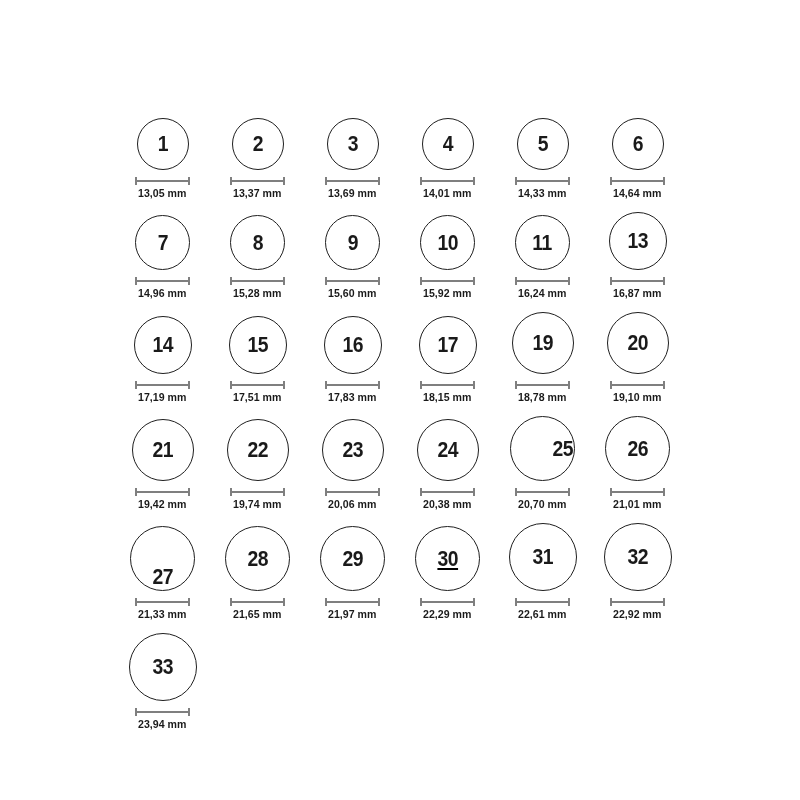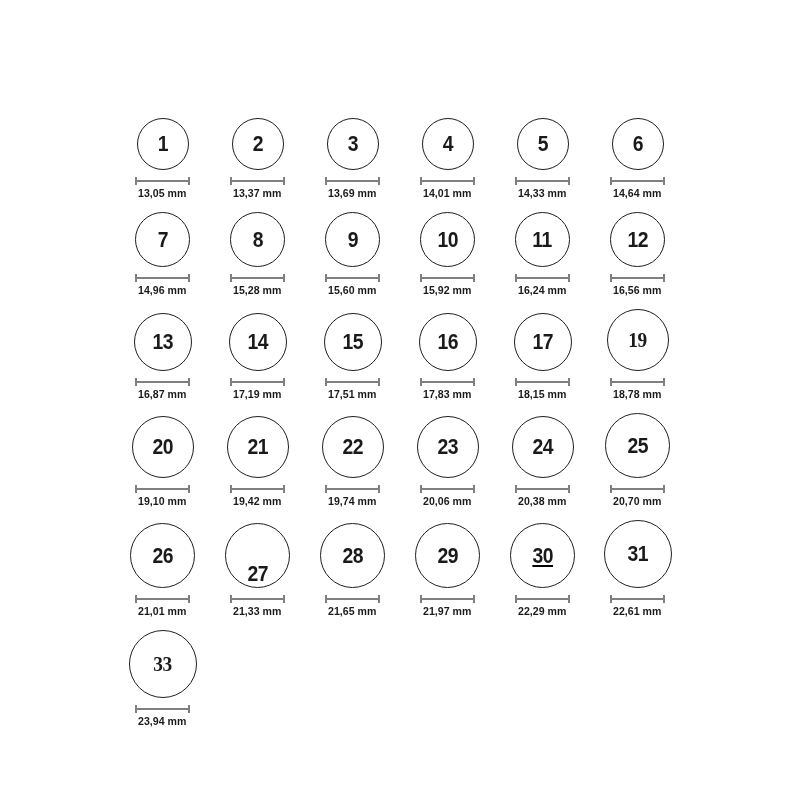--- a/index.html
+++ b/index.html
@@ -133,27 +133,20 @@
       <div class="mm">15,92 mm</div>
     </div>
     <div class="cell">
       <div class="circle" style="width: 55px; height: 55px;">
         <span class="num">11</span>
       </div>
       <div class="measure"></div>
       <div class="mm">16,24 mm</div>
     </div>
     <div class="cell">
-      <div class="circle" style="width: 55px; height: 55px;">
-        <span class="num">12</span>
-      </div>
-      <div class="measure"></div>
-      <div class="mm">16,56 mm</div>
-    </div>
-    <div class="cell">
       <div class="circle" style="width: 58px; height: 58px;">
         <span class="num">13</span>
       </div>
       <div class="measure"></div>
       <div class="mm">16,87 mm</div>
     </div>
     <div class="cell">
       <div class="circle" style="width: 58px; height: 58px;">
         <span class="num">14</span>
       </div>
@@ -175,21 +168,21 @@
       <div class="mm">17,83 mm</div>
     </div>
     <div class="cell">
       <div class="circle" style="width: 58px; height: 58px;">
         <span class="num">17</span>
       </div>
       <div class="measure"></div>
       <div class="mm">18,15 mm</div>
     </div>
     <div class="cell">
-      <div class="circle" style="width: 62px; height: 62px; font-family: Liberation Serif, serif;">
+      <div class="circle" style="width: 62px; height: 62px;">
         <span class="num">19</span>
       </div>
       <div class="measure"></div>
       <div class="mm">18,78 mm</div>
     </div>
     <div class="cell">
       <div class="circle" style="width: 62px; height: 62px;">
         <span class="num">20</span>
       </div>
       <div class="measure"></div>
@@ -217,21 +210,21 @@
       <div class="mm">20,06 mm</div>
     </div>
     <div class="cell">
       <div class="circle" style="width: 62px; height: 62px;">
         <span class="num">24</span>
       </div>
       <div class="measure"></div>
       <div class="mm">20,38 mm</div>
     </div>
     <div class="cell">
-      <div class="circle" style="width: 65px; height: 65px;">
+      <div class="circle" style="width: 65px; height: 65px; justify-content: flex-end;">
         <span class="num">25</span>
       </div>
       <div class="measure"></div>
       <div class="mm">20,70 mm</div>
     </div>
     <div class="cell">
       <div class="circle" style="width: 65px; height: 65px;">
         <span class="num">26</span>
       </div>
       <div class="measure"></div>
@@ -266,19 +259,26 @@
       <div class="mm">22,29 mm</div>
     </div>
     <div class="cell">
       <div class="circle" style="width: 68px; height: 68px;">
         <span class="num">31</span>
       </div>
       <div class="measure"></div>
       <div class="mm">22,61 mm</div>
     </div>
     <div class="cell">
-      <div class="circle" style="width: 68px; height: 68px; font-family: Liberation Serif, serif;">
+      <div class="circle" style="width: 68px; height: 68px;">
+        <span class="num">32</span>
+      </div>
+      <div class="measure"></div>
+      <div class="mm">22,92 mm</div>
+    </div>
+    <div class="cell">
+      <div class="circle" style="width: 68px; height: 68px;">
         <span class="num">33</span>
       </div>
       <div class="measure"></div>
       <div class="mm">23,94 mm</div>
     </div>
   </div>
 
 </body></html>

